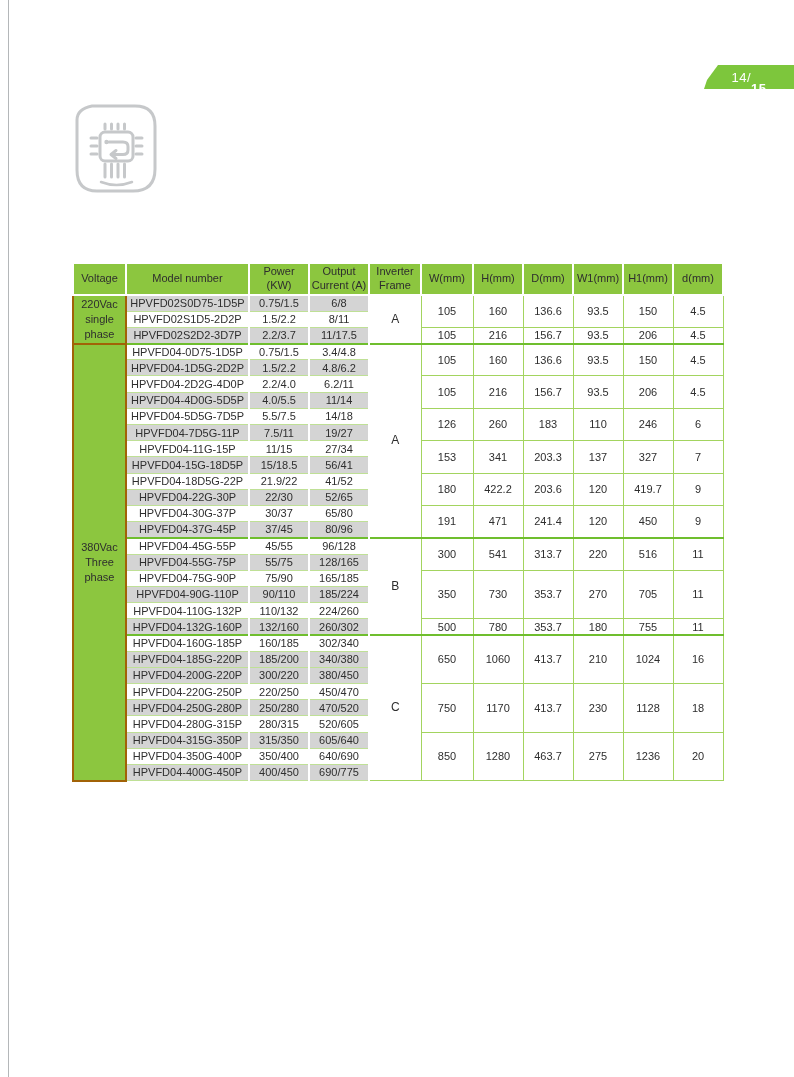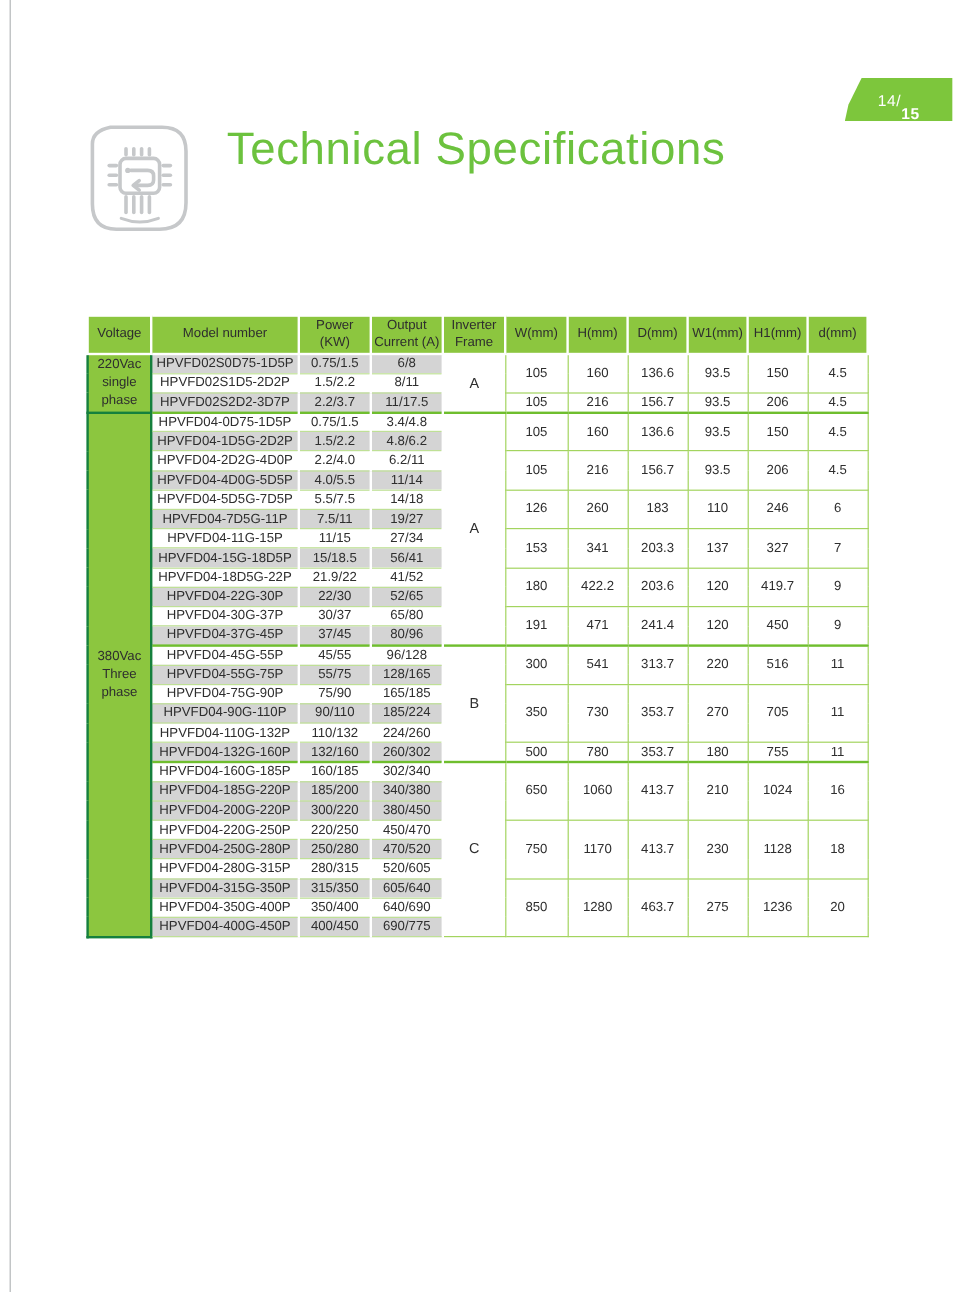--- a/index.html
+++ b/index.html
@@ -5,21 +5,21 @@
   html,body { margin:0; padding:0; background:#ffffff; }
   .page {
     position:relative; width:794px; height:1077px; background:#ffffff;
     font-family:"Liberation Sans", sans-serif; overflow:hidden;
   }
   .left-rule {
     position:absolute; left:8px; top:0; width:1px; height:1077px;
     background:#b4b7b9;
   }
   .page-badge {
-    position:absolute; right:0; top:65px; width:90px; height:36px;
+    position:absolute; right:0; top:65px; width:90px; height:24px;
     background:#7dc63c; color:#ffffff;
     clip-path:polygon(14px 0%, 100% 0%, 100% 100%, 0% 100%, 3px 62%);
     display:flex; align-items:center; justify-content:center;
     font-size:13px; letter-spacing:0.5px;
   }
   .page-badge .bold { font-weight:bold;margin-top:22px; }
   .icon-box { position:absolute; left:70px; top:99px; width:92px; height:100px; }
   .icon-box svg { display:block; }
   .page-title {
     position:absolute; left:189px; top:104px;
@@ -32,21 +32,21 @@
     font-weight:normal; font-size:11px; color:#2e2e2e;
     white-space:pre-line; line-height:1.25; height:30px; padding:0 1px;
     text-align:center; vertical-align:middle;
   }
   .spec tbody tr { height:16.2px; }
   .spec td {
     font-size:11px; color:#2e2e2e; text-align:center; vertical-align:middle;
     padding:0; line-height:1.1; background:#ffffff;
   }
   .spec td.voltage {
-    background:#8cc63f; border:2px solid #15803d;
+    background:#8cc63f; border:2px solid #a16207;
     white-space:pre-line; line-height:1.35;
   }
   .spec td.c-model, .spec td.c-power, .spec td.c-current {
     border-left:2px solid #ffffff; border-right:2px solid #ffffff;
     border-top:1px solid #bfe096; border-bottom:1px solid #bfe096;
   }
   .spec td.shaded { background:#d4d4d4;margin-top:36px; }
   .spec td.c-frame {
     border:1px solid #a3d45f; border-left:2px solid #ffffff; font-size:12px;
   }
@@ -83,21 +83,20 @@
         <line x1="21" y1="55" x2="27" y2="55"></line>
       <line x1="66" y1="39" x2="72" y2="39"></line>
         <line x1="66" y1="47" x2="72" y2="47"></line>
         <line x1="66" y1="55" x2="72" y2="55"></line>
       <circle cx="36.5" cy="43" r="2.2" fill="#c6c8ca" stroke="none"></circle>
       <path d="M39 43 H53 Q58 43 58 47.5 V51 Q58 55.5 53 55.5 H42"></path>
       <path d="M46 51.5 L41 55.5 L46 59.5"></path>
     </svg>
   </div>
 
-  <div class="page-title">Technical Specifications</div>
 
   <div class="spec-table-wrap">
     <table class="spec" id="spec-table">
       <colgroup id="spec-colgroup">
           <col style="width: 53px;">
           <col style="width: 123px;">
           <col style="width: 60px;">
           <col style="width: 60px;">
           <col style="width: 52px;">
           <col style="width: 52px;">

